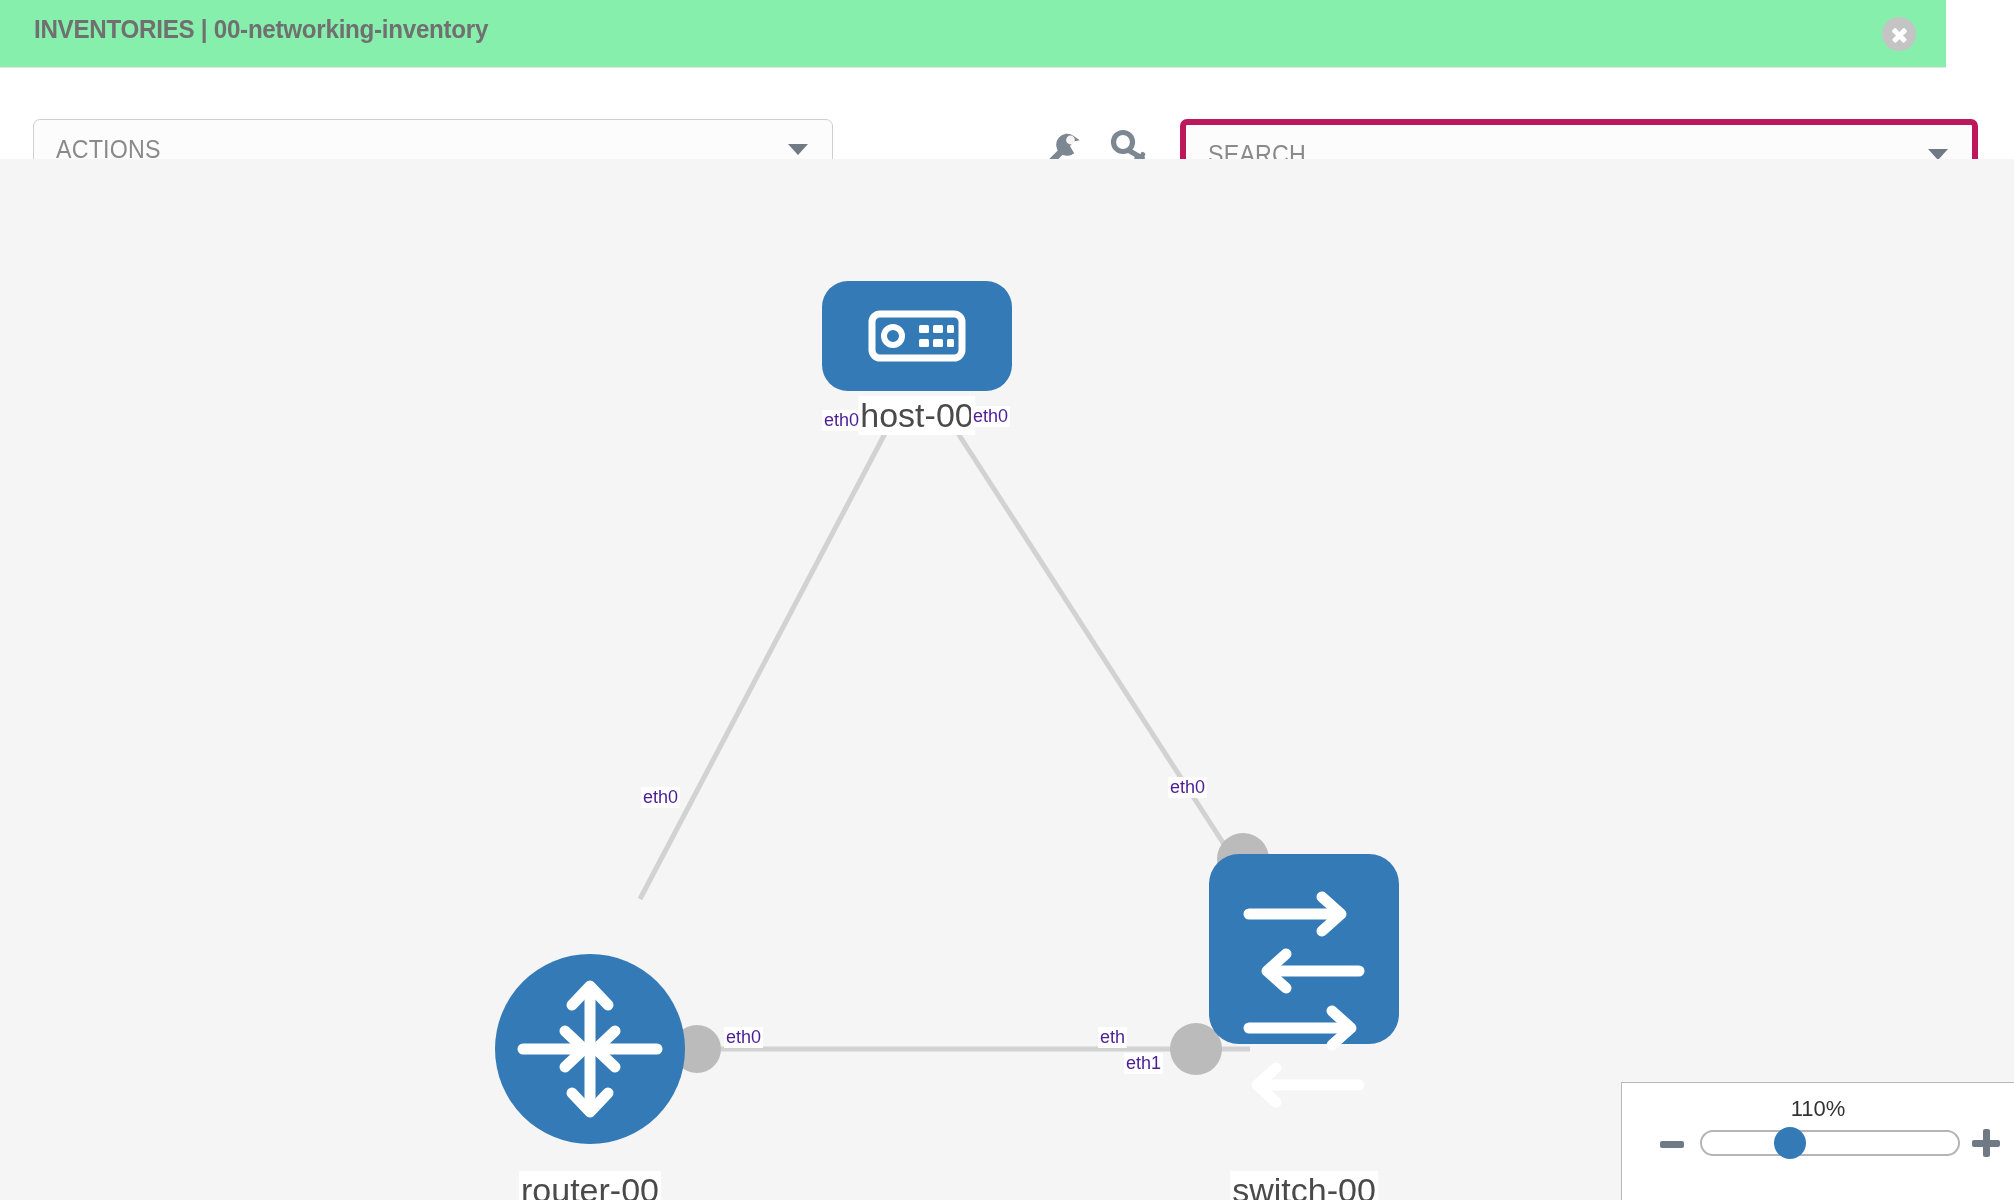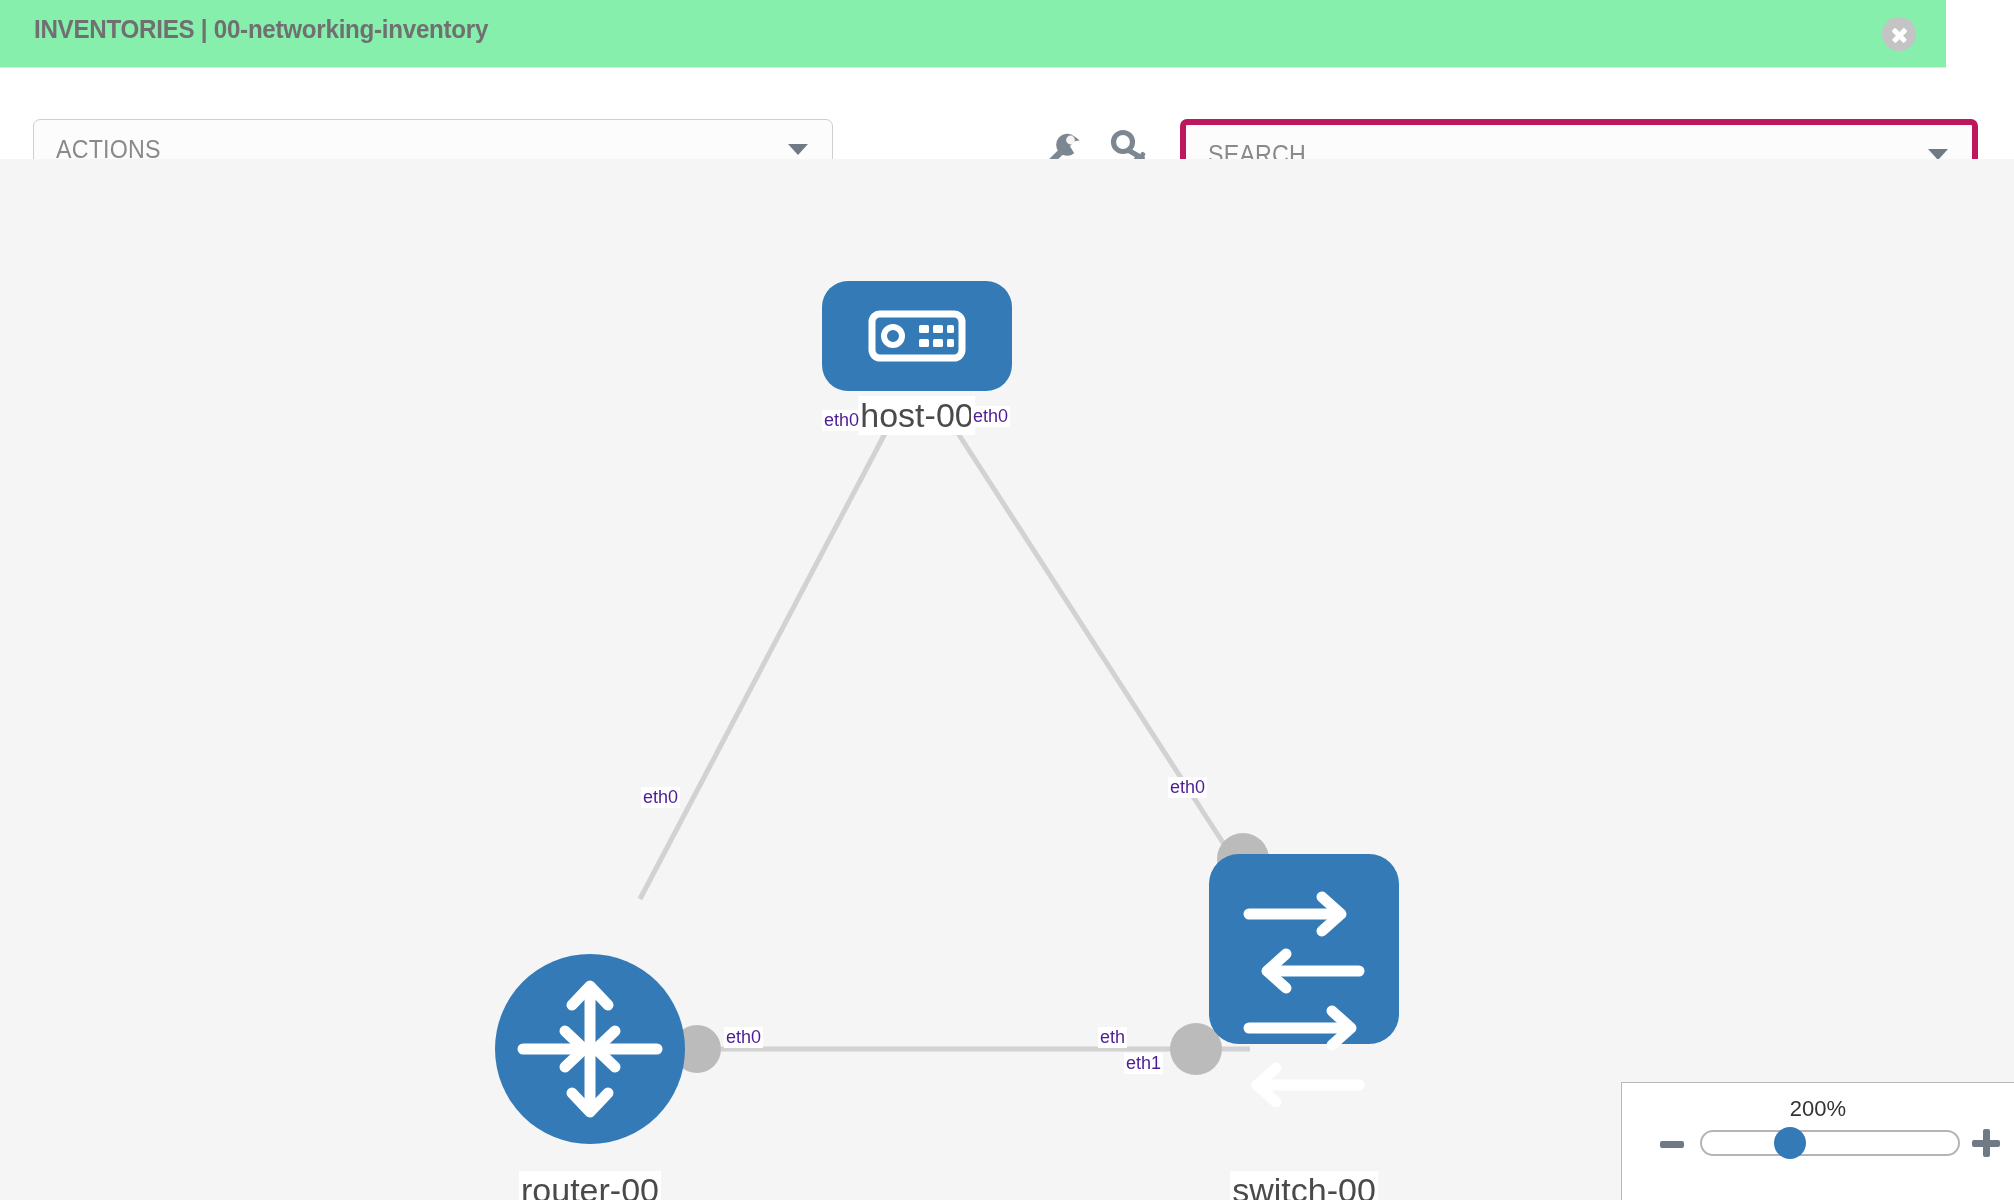--- a/index.html
+++ b/index.html
@@ -310,20 +310,20 @@
     <div class="iface-label" style="left:822px; top:251px;">eth0</div>
     <div class="iface-label" style="left:971px; top:247px;">eth0</div>
     <div class="iface-label" style="left:641px; top:628px;">eth0</div>
     <div class="iface-label" style="left:1168px; top:618px;">eth0</div>
     <div class="iface-label" style="left:724px; top:868px;">eth0</div>
     <div class="iface-label" style="left:1098px; top:868px;">eth</div>
     <div class="iface-label" style="left:1124px; top:868px;margin-top:26px;">eth1</div>
   </div>
 
   <div class="zoom-panel">
-    <div class="zoom-level">200%</div>
+    <div class="zoom-level">110%</div>
     <div class="zoom-minus"></div>
     <div class="zoom-track"></div>
     <div class="zoom-handle"></div>
     <div class="zoom-plus"></div>
   </div>
 
 </div>
 
 </body></html>

